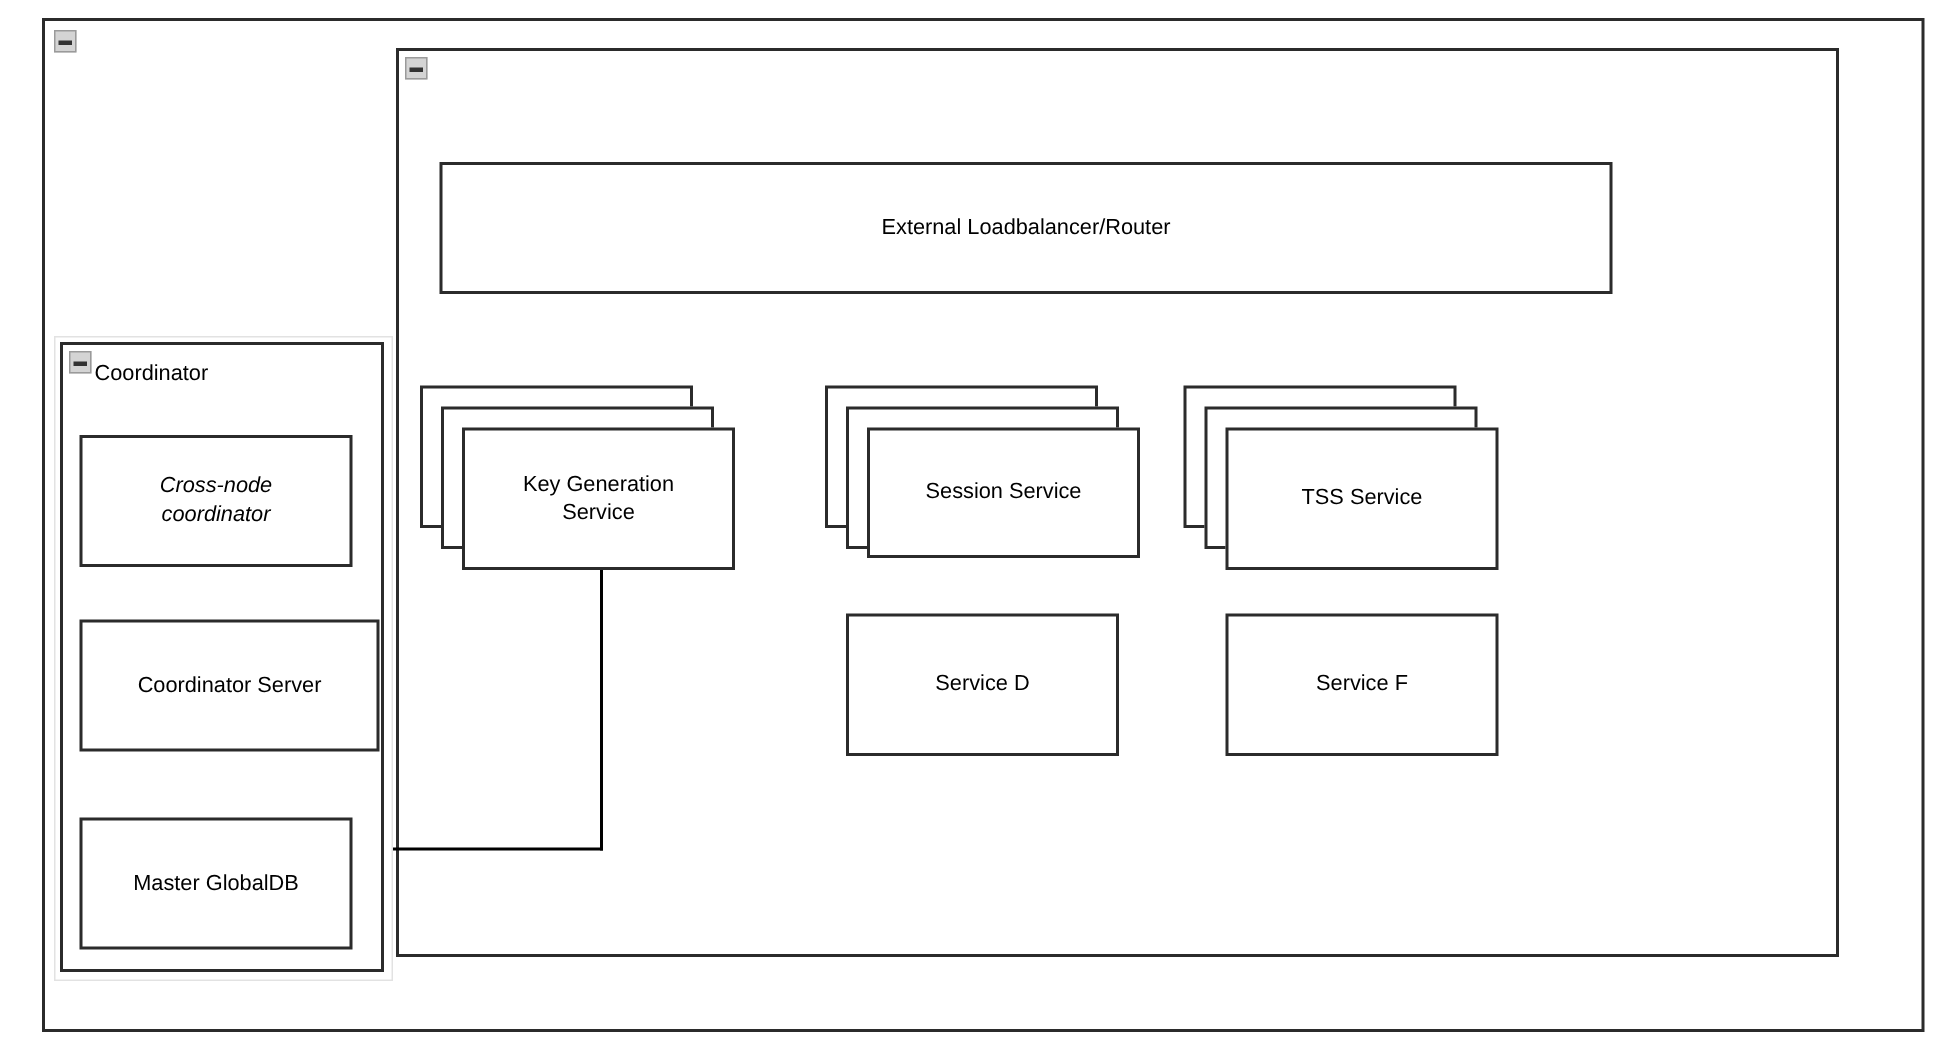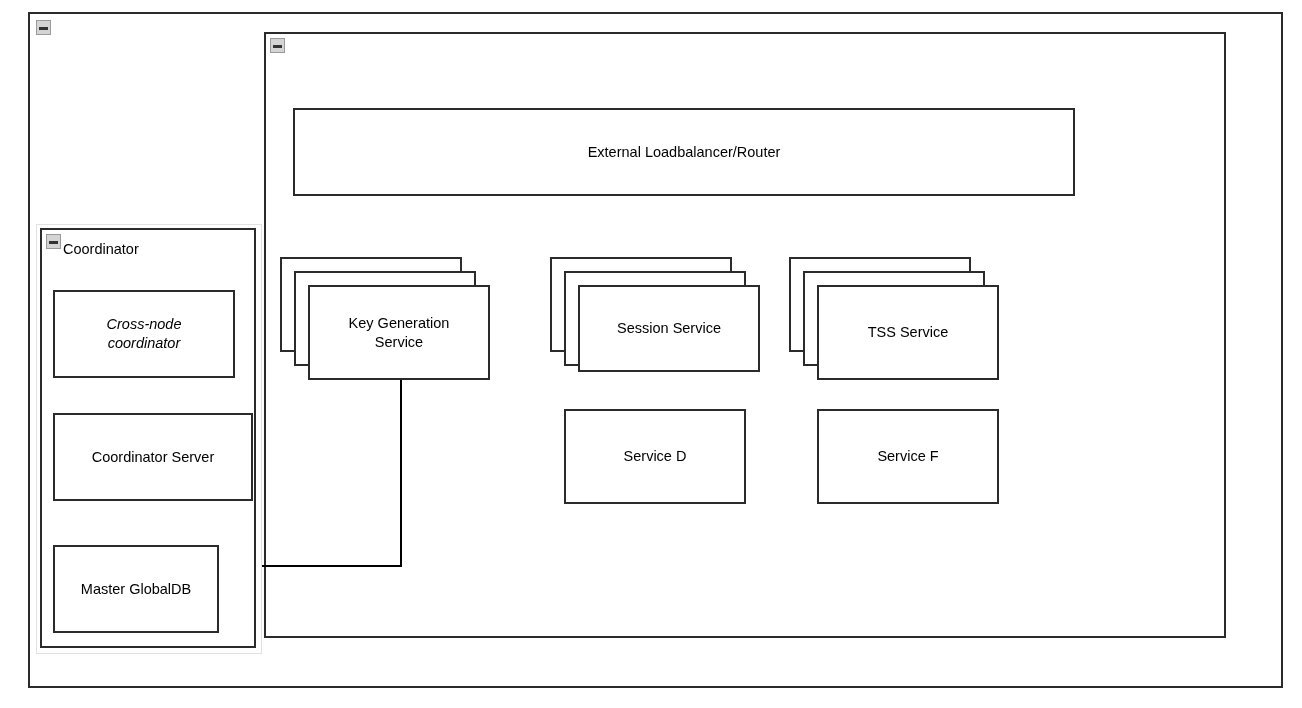--- a/index.html
+++ b/index.html
@@ -185,17 +185,17 @@
 
   <div class="box" style="left:53px; top:290px; width:182px; height:88px;font-style:italic;">
     <div class="box-label">Cross-node
 coordinator</div>
   </div>
 
   <div class="box" style="left:53px; top:397px; width:200px; height:88px;margin-top:16px;">
     <div class="box-label">Coordinator Server</div>
   </div>
 
-  <div class="box" style="left:53px; top:545px; width:166px; height:88px;">
+  <div class="box" style="left:53px; top:545px; width:182px; height:88px;">
     <div class="box-label">Master GlobalDB</div>
   </div>
 
 </div>
 
 </body></html>

